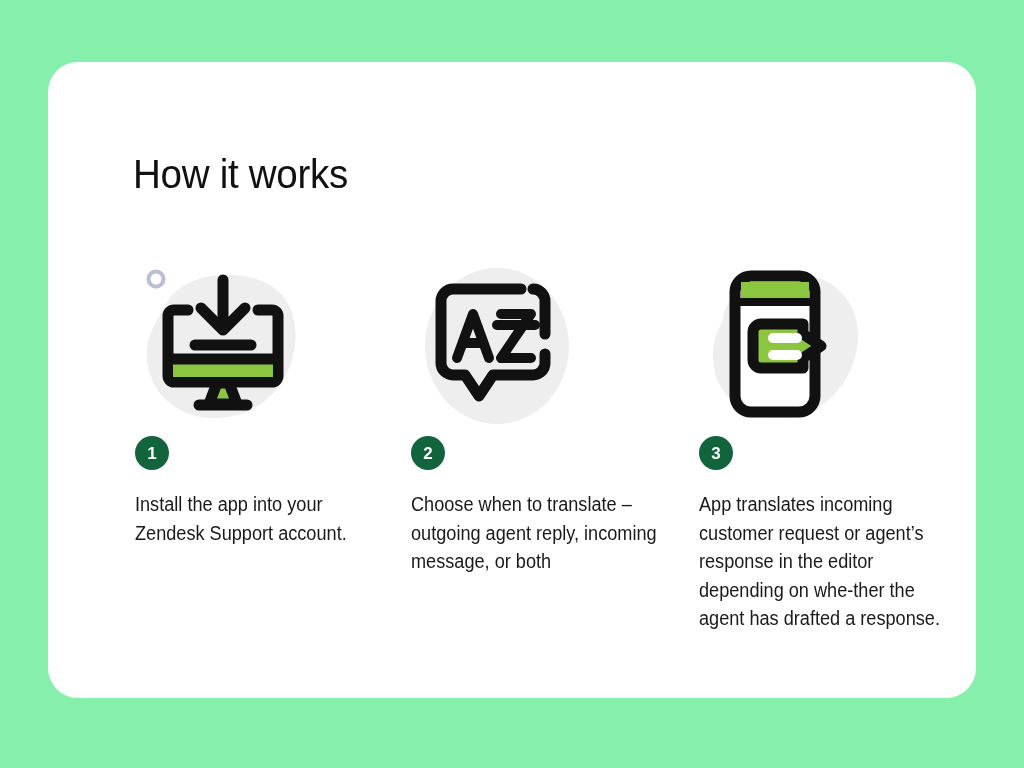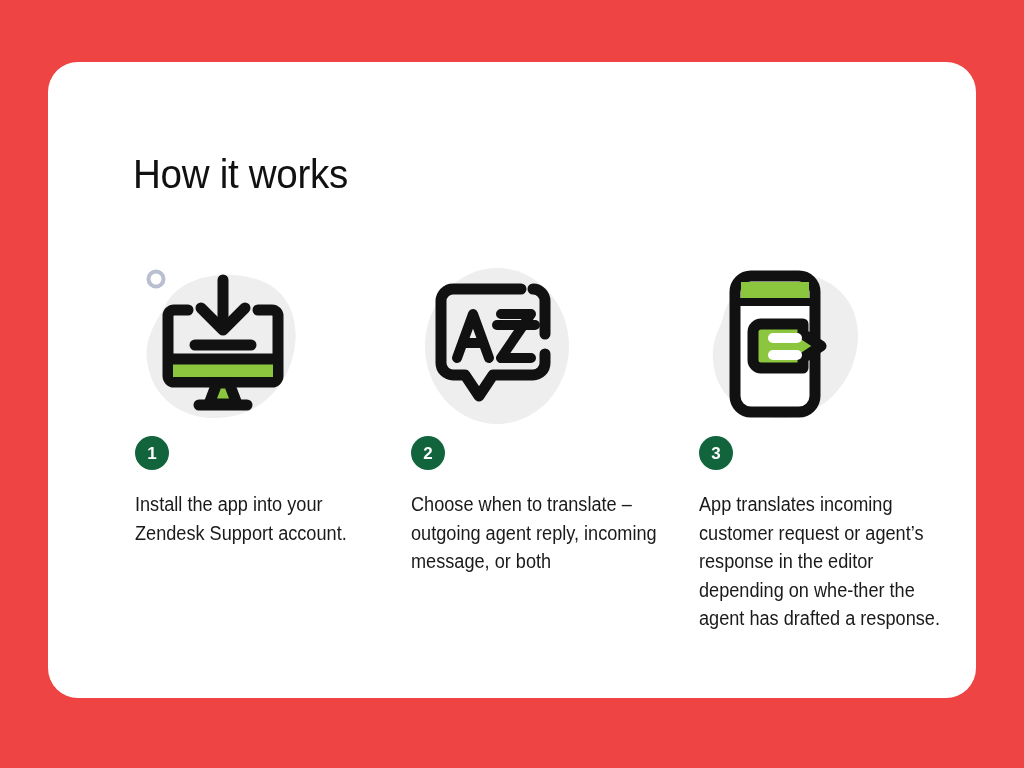--- a/index.html
+++ b/index.html
@@ -11,21 +11,21 @@
     height: 768px;
     background: #e4efc9;
     font-family: "Liberation Sans", "DejaVu Sans", sans-serif;
     overflow: hidden;
   }
 
   #slide {
     position: relative;
     width: 1024px;
     height: 768px;
-    background: #ef4444;
+    background: #86efac;
   }
 
   #card {
     position: absolute;
     left: 48px;
     top: 62px;
     width: 928px;
     height: 636px;
     background: #ffffff;
     border-radius: 30px;

